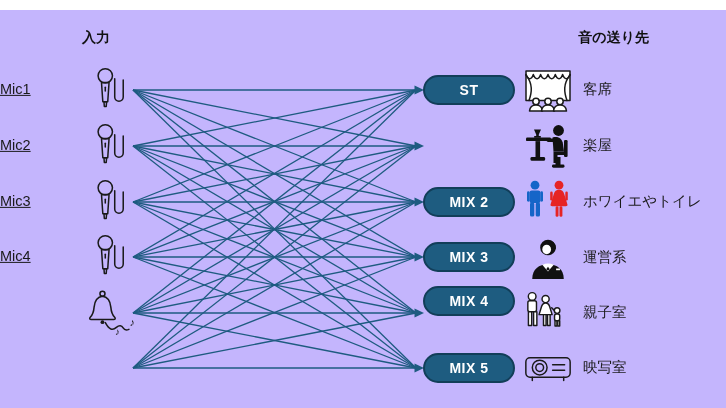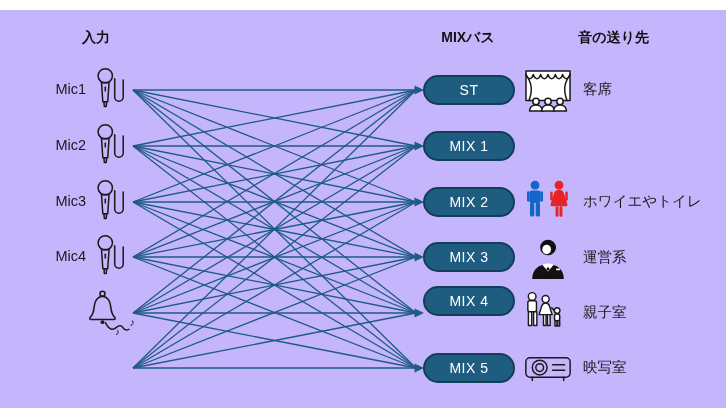--- a/index.html
+++ b/index.html
@@ -15,30 +15,30 @@
     position:absolute;top:17px;height:20px;line-height:20px;
     font-size:14px;font-weight:bold;text-align:center;color:#111;
   }
   #hdr-inputs{left:56px;width:80px;}
   #hdr-buses{left:418px;width:100px;}
   #hdr-dests{left:549px;width:100px;text-align:right;}
 
   .input-row{position:absolute;left:0;width:134px;height:56px;}
   .input-label{
     position:absolute;left:0;top:50%;width:86px;transform:translateY(-57%);
-    font-size:14.5px;text-align:right;white-space:nowrap;
+    font-size:14.5px;text-align:left;white-space:nowrap;text-decoration:underline;
   }
   .input-iconslot{position:absolute;left:88px;top:2px;width:46px;height:52px;overflow:visible;}
   .input-iconslot svg{position:absolute;left:0;top:50%;transform:translateY(-50%);overflow:visible;}
   .wire-start{position:absolute;left:133px;top:50%;width:0;height:0;}
 
   .bus-pill{
     position:absolute;left:423px;width:92px;height:30px;border-radius:15px;
     background:var(--bus-fill);border:2px solid var(--bus-border);
-    box-sizing:border-box;display:flex;align-items:center;justify-content:center;
+    box-sizing:border-box;display:flex;align-items:center;justify-content:center;font-weight:bold;
   }
   .bus-pill .bus-label{color:var(--bus-text);font-size:14px;letter-spacing:.5px;}
   .wire-end{position:absolute;left:-9px;top:50%;width:0;height:0;}
 
   .dest-row{position:absolute;left:524px;width:200px;height:52px;}
   .dest-iconslot{position:absolute;left:0;top:0;width:48px;height:52px;display:flex;align-items:center;justify-content:center;}
   .dest-label{
     position:absolute;left:59px;top:50%;transform:translateY(-55%);
     font-size:14.5px;white-space:nowrap;color:#1a1a1a;
   }
@@ -94,21 +94,20 @@
       <line x1="133" y1="358" x2="416" y2="358"></line>
       <polygon points="424,80 414.5,75.6 414.5,84.4" class="arrowhead"></polygon>
       <polygon points="424,136 414.5,131.6 414.5,140.4" class="arrowhead"></polygon>
       <polygon points="424,192 414.5,187.6 414.5,196.4" class="arrowhead"></polygon>
       <polygon points="424,247 414.5,242.6 414.5,251.4" class="arrowhead"></polygon>
       <polygon points="424,303 414.5,298.6 414.5,307.4" class="arrowhead"></polygon>
       <polygon points="424,358 414.5,353.6 414.5,362.4" class="arrowhead"></polygon>
     </svg>
 
   <div class="col-header" id="hdr-inputs">入力</div>
-  <div class="col-header" id="hdr-buses">MIXバス</div>
   <div class="col-header" id="hdr-dests">音の送り先</div>
 
   <div class="input-row" style="top:52px">
     <div class="input-label">Mic1</div>
     <div class="input-iconslot">
       <svg width="34" height="48" viewBox="0 0 36 50" class="ico-outline" style="left:5px">
         <circle cx="13" cy="10" r="7.6"></circle>
         <path d="M9,17 L17,17 L15.6,37.5 L10.4,37.5 Z"></path>
         <path d="M11.6,37.5 h2.8 l-0.4,5 h-2 z"></path>
         <line x1="13" y1="22" x2="13" y2="26"></line>
@@ -171,24 +170,20 @@
         <text x="45" y="40" font-size="11" class="fill-dark">♪</text>
       </svg>
     </div>
     <span class="wire-start"></span>
   </div>
 
 
   <div class="bus-pill" style="top:65px">
     <span class="wire-end"></span>
     <span class="bus-label">ST</span>
-  </div>
-  <div class="bus-pill" style="top:121px">
-    <span class="wire-end"></span>
-    <span class="bus-label">MIX 1</span>
   </div>
   <div class="bus-pill" style="top:177px">
     <span class="wire-end"></span>
     <span class="bus-label">MIX 2</span>
   </div>
   <div class="bus-pill" style="top:232px">
     <span class="wire-end"></span>
     <span class="bus-label">MIX 3</span>
   </div>
   <div class="bus-pill" style="top:276px">
@@ -211,20 +206,38 @@
         <path d="M5.5,43 c0.5,-4.5 3,-6 6.5,-6 c3.5,0 6,1.5 6.5,6 z" class="fill-white"></path>
         <circle cx="24" cy="33.5" r="3.2" class="fill-white"></circle>
         <path d="M17.5,43 c0.5,-4.5 3,-6 6.5,-6 c3.5,0 6,1.5 6.5,6 z" class="fill-white"></path>
         <circle cx="36" cy="33.5" r="3.2" class="fill-white"></circle>
         <path d="M29.5,43 c0.5,-4.5 3,-6 6.5,-6 c3.5,0 6,1.5 6.5,6 z" class="fill-white"></path>
       </svg>
     </div>
     <div class="dest-label">客席</div>
   </div>
 
+  <div class="dest-row" style="top:110px">
+    <div class="dest-iconslot">
+      <svg width="46" height="46" viewBox="0 0 46 46" class="ico-solid">
+        <rect x="1" y="14.5" width="25" height="3.6" rx="1.2"></rect>
+        <path d="M9,6.5 h7 l-2.2,5 v1.6 h2 v1.6 h-6.6 v-1.6 h2 v-1.6 z"></path>
+        <rect x="10.5" y="18.1" width="4.6" height="16"></rect>
+        <rect x="5.5" y="34" width="14.6" height="3.8" rx="1.3"></rect>
+        <circle cx="33.5" cy="7.5" r="5.4"></circle>
+        <path d="M27.5,14.5 c6,-1.5 9.5,1 10.5,6.5 l1,7.5 h-10.5 z"></path>
+        <rect x="21.5" y="15.5" width="10" height="3.4" rx="1.7"></rect>
+        <path d="M28.5,28.5 h11 v3.6 h-7 v8 h-4 z"></path>
+        <rect x="39" y="17" width="3.6" height="17" rx="1.2"></rect>
+        <rect x="30.5" y="34" width="5" height="8"></rect>
+        <rect x="27" y="41.5" width="12.5" height="3.2" rx="1.4"></rect>
+      </svg>
+    </div>
+    <div class="dest-label">楽屋</div>
+  </div>
 
   <div class="dest-row" style="top:166px">
     <div class="dest-iconslot">
       <svg width="46" height="44" viewBox="0 0 46 44">
         <g class="male">
           <circle cx="10" cy="5.2" r="4.4"></circle>
           <rect x="4.6" y="10.6" width="10.8" height="12.5" rx="2.2"></rect>
           <rect x="2" y="11.2" width="2.7" height="10.5" rx="1.35"></rect>
           <rect x="15.3" y="11.2" width="2.7" height="10.5" rx="1.35"></rect>
           <rect x="5" y="22.5" width="4.3" height="14" rx="1.6"></rect>

